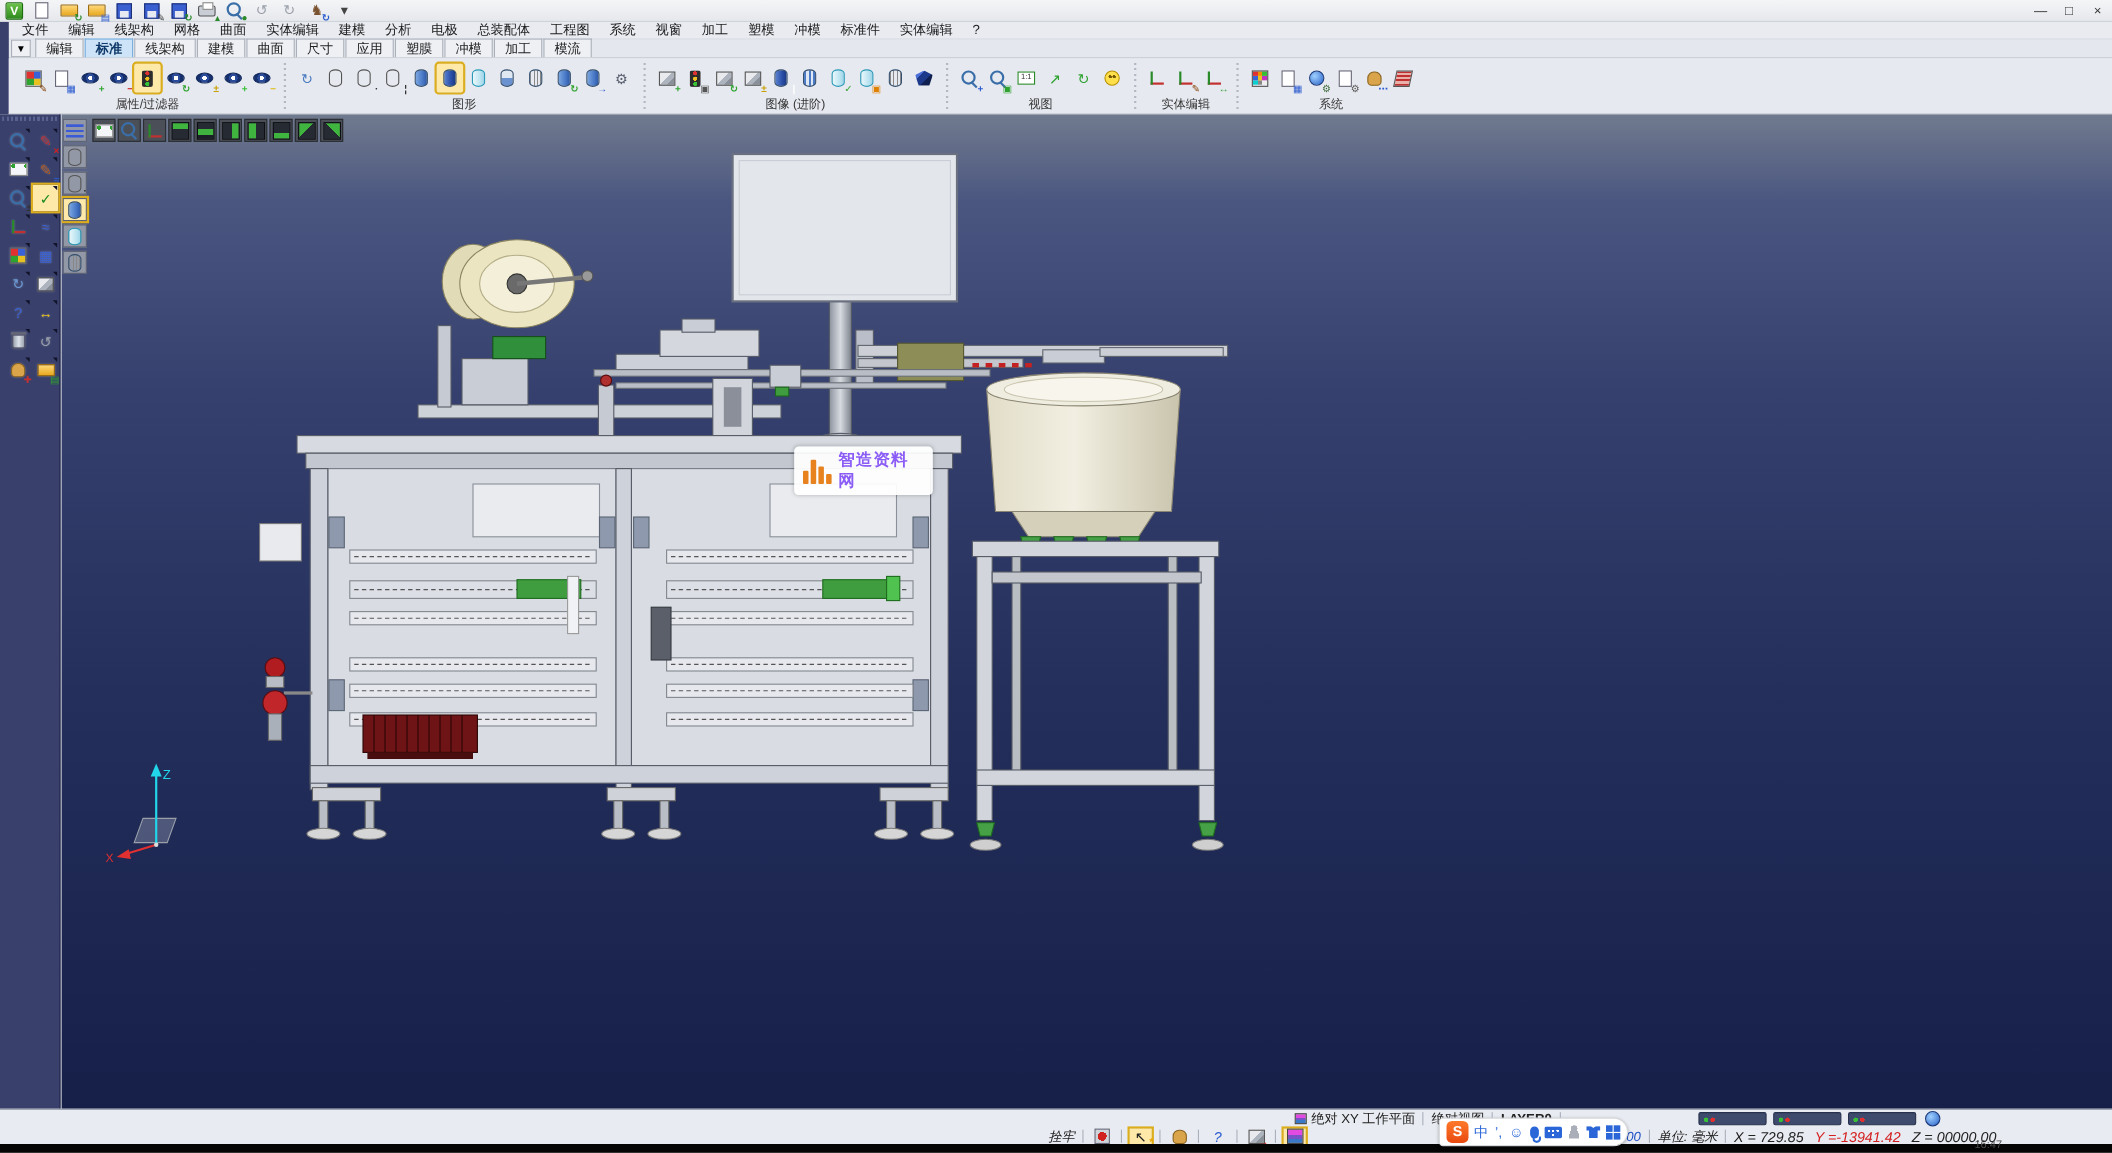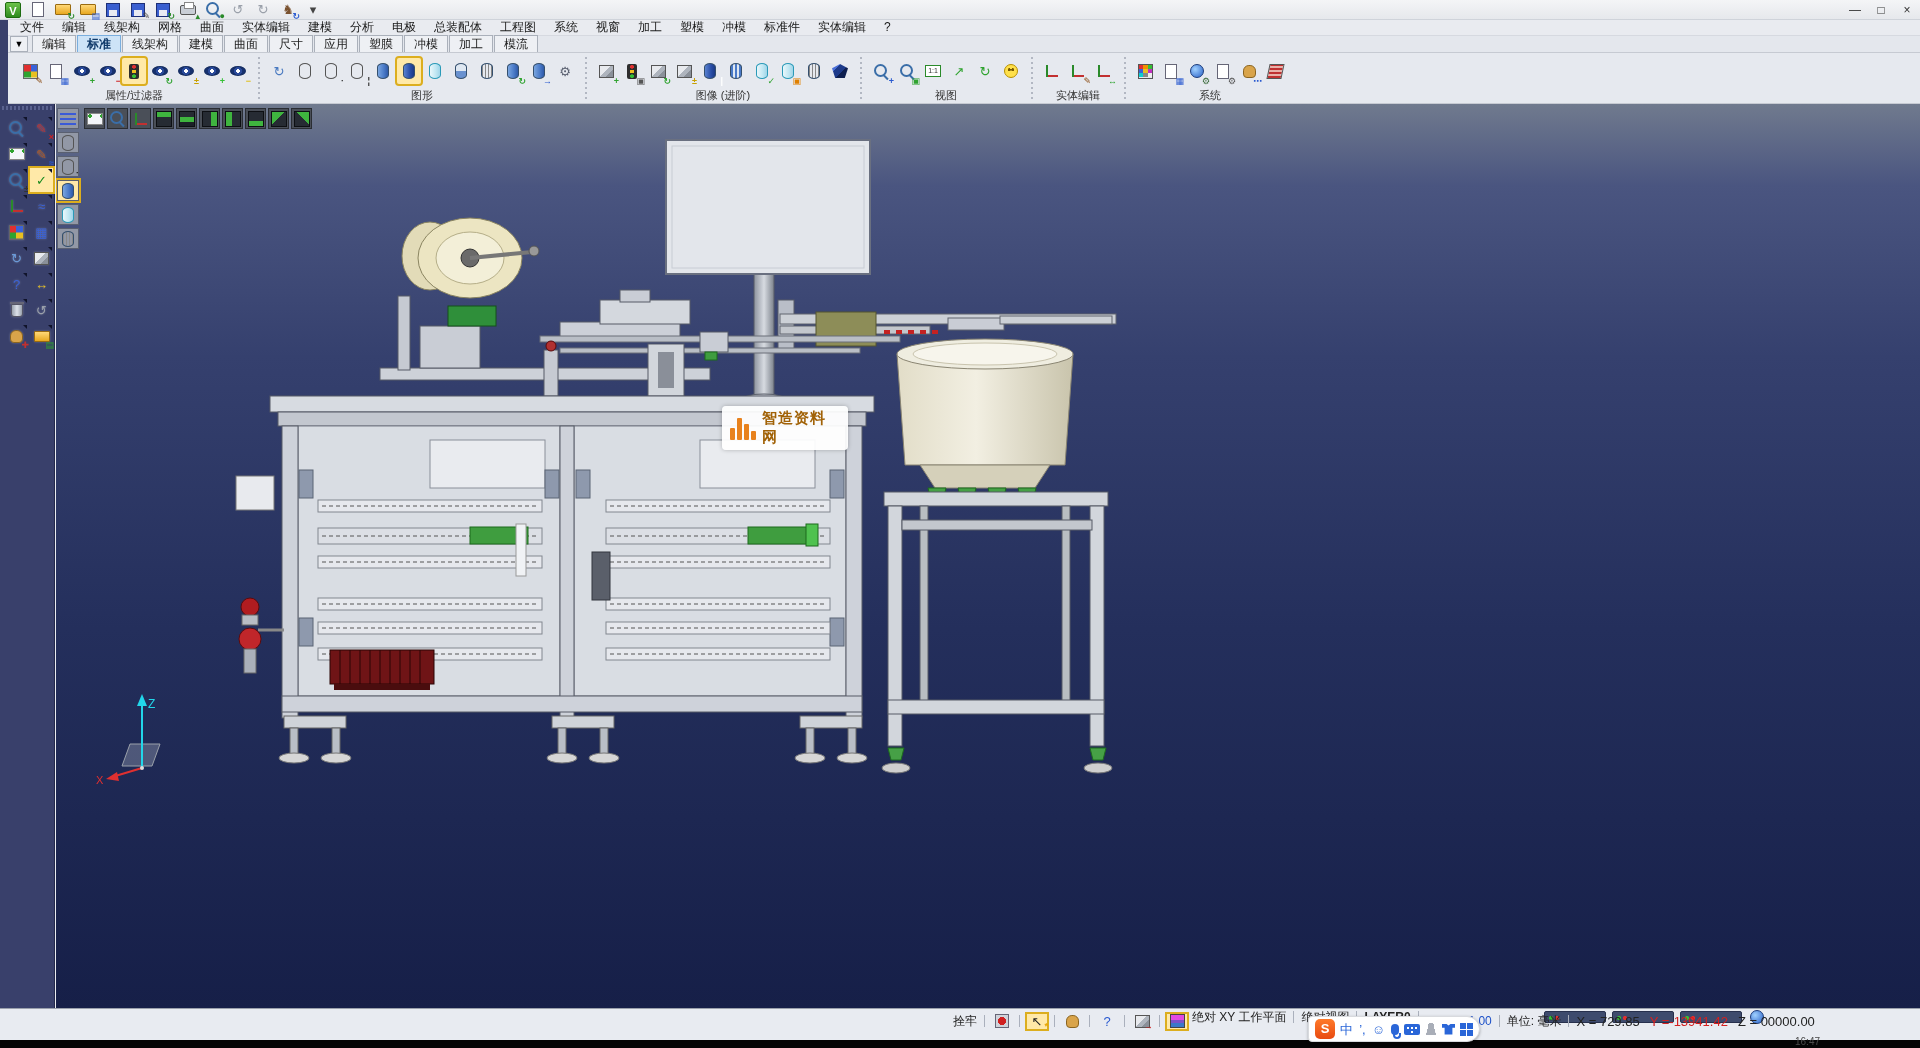--- a/index.html
+++ b/index.html
@@ -89,26 +89,26 @@
   .sbtn .g{filter:drop-shadow(0 0 1px rgba(255,255,255,.25));}
   
   #viewport{position:absolute;left:56px;top:104px;width:1864px;height:904px;background:linear-gradient(180deg,#707a8e 0%,#4a5580 9%,#35406e 28%,#242f5c 58%,#161f48 100%);overflow:hidden;}
   #vstrip{position:absolute;left:1px;top:4px;display:flex;flex-direction:column;gap:3px;}
   .vsb{width:22px;height:21px;background:#9298a6;border:1px solid #5a6070;display:flex;align-items:center;justify-content:center;position:relative;}
   #hstrip{position:absolute;left:28px;top:4px;display:flex;gap:2px;}
   .hsb{width:21px;height:21px;background:#4a4f58;border:1px solid #2a2d33;display:flex;align-items:center;justify-content:center;}
   #watermark{position:absolute;left:666px;top:302px;width:126px;height:44px;background:rgba(255,255,255,.93);border-radius:4px;display:flex;align-items:center;padding:0 8px;gap:6px;box-shadow:0 0 4px rgba(0,0,0,.25);}
   .wm-bars{display:flex;align-items:flex-end;gap:2px;height:24px;}
   .wm-bars i{display:block;width:5px;background:#e8821e;border-radius:1px;}
-  #wm-text{color:#a16207;font-weight:bold;font-size:15px;letter-spacing:1px;}
+  #wm-text{color:#8b5cf6;font-weight:bold;font-size:15px;letter-spacing:1px;}
   svg text{font-family:"Liberation Sans","DejaVu Sans",sans-serif;}
   
   #statusbar{position:absolute;left:0;top:1008px;width:1920px;height:32px;background:#e8ebf1;border-top:1px solid #9aa0ac;font-size:12px;color:#222;}
   .srow{position:absolute;left:0;width:1920px;height:16px;display:flex;align-items:center;}
-  #srow1{top:0;} #srow2{top:4px;}
+  #srow1{top:0;} #srow2{top:16px;font-style:italic;}
   .ssep{width:1px;height:12px;background:#aab0bc;margin:0 7px;}
   .stb{width:20px;height:15px;display:flex;align-items:center;justify-content:center;position:relative;}
   .swatch{width:62px;height:12px;background:radial-gradient(circle at 6px 6px,#35c035 0 2px,transparent 2.2px),radial-gradient(circle at 12px 6px,#e03030 0 2px,transparent 2.2px),#3e4b6d;border:1px solid #27304d;border-radius:2px;margin-right:6px;}
   #coords{display:flex;gap:10px;font-size:13px;}
   #coord-y{color:#d42020;}
   #imebar{position:absolute;left:1308px;top:1016px;width:172px;height:26px;background:#fff;border:1px solid #d8dade;border-radius:4px 13px 13px 4px;display:flex;align-items:center;gap:5px;padding:0 6px;box-shadow:0 1px 3px rgba(0,0,0,.3);z-index:5;}
   #imebar .g{font-size:13px;}
   #taskbar{position:absolute;left:0;top:1040px;width:1920px;height:8px;background:#050505;color:#4a4a4a;font-size:10px;line-height:8px;}
   #task-time{position:absolute;left:1795px;top:-2px;}
 </style>

